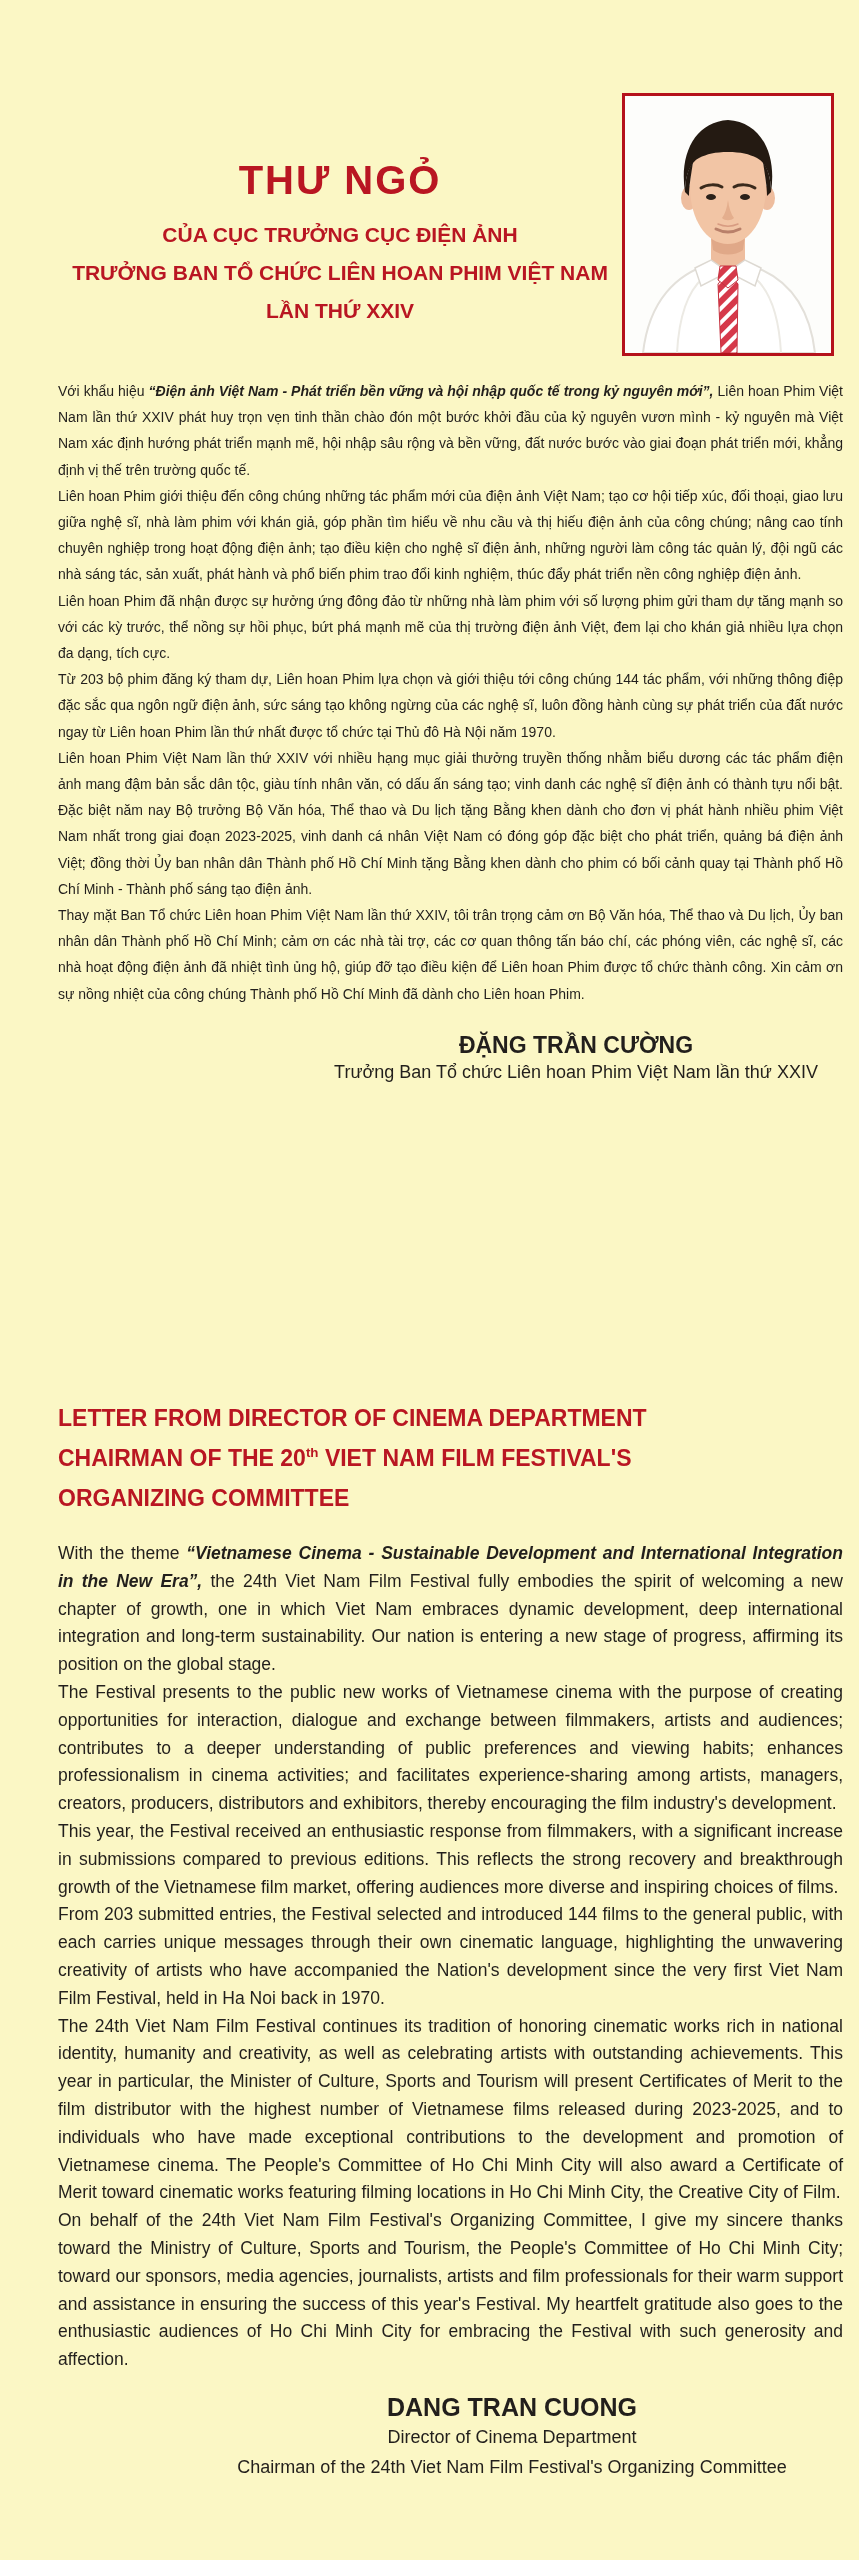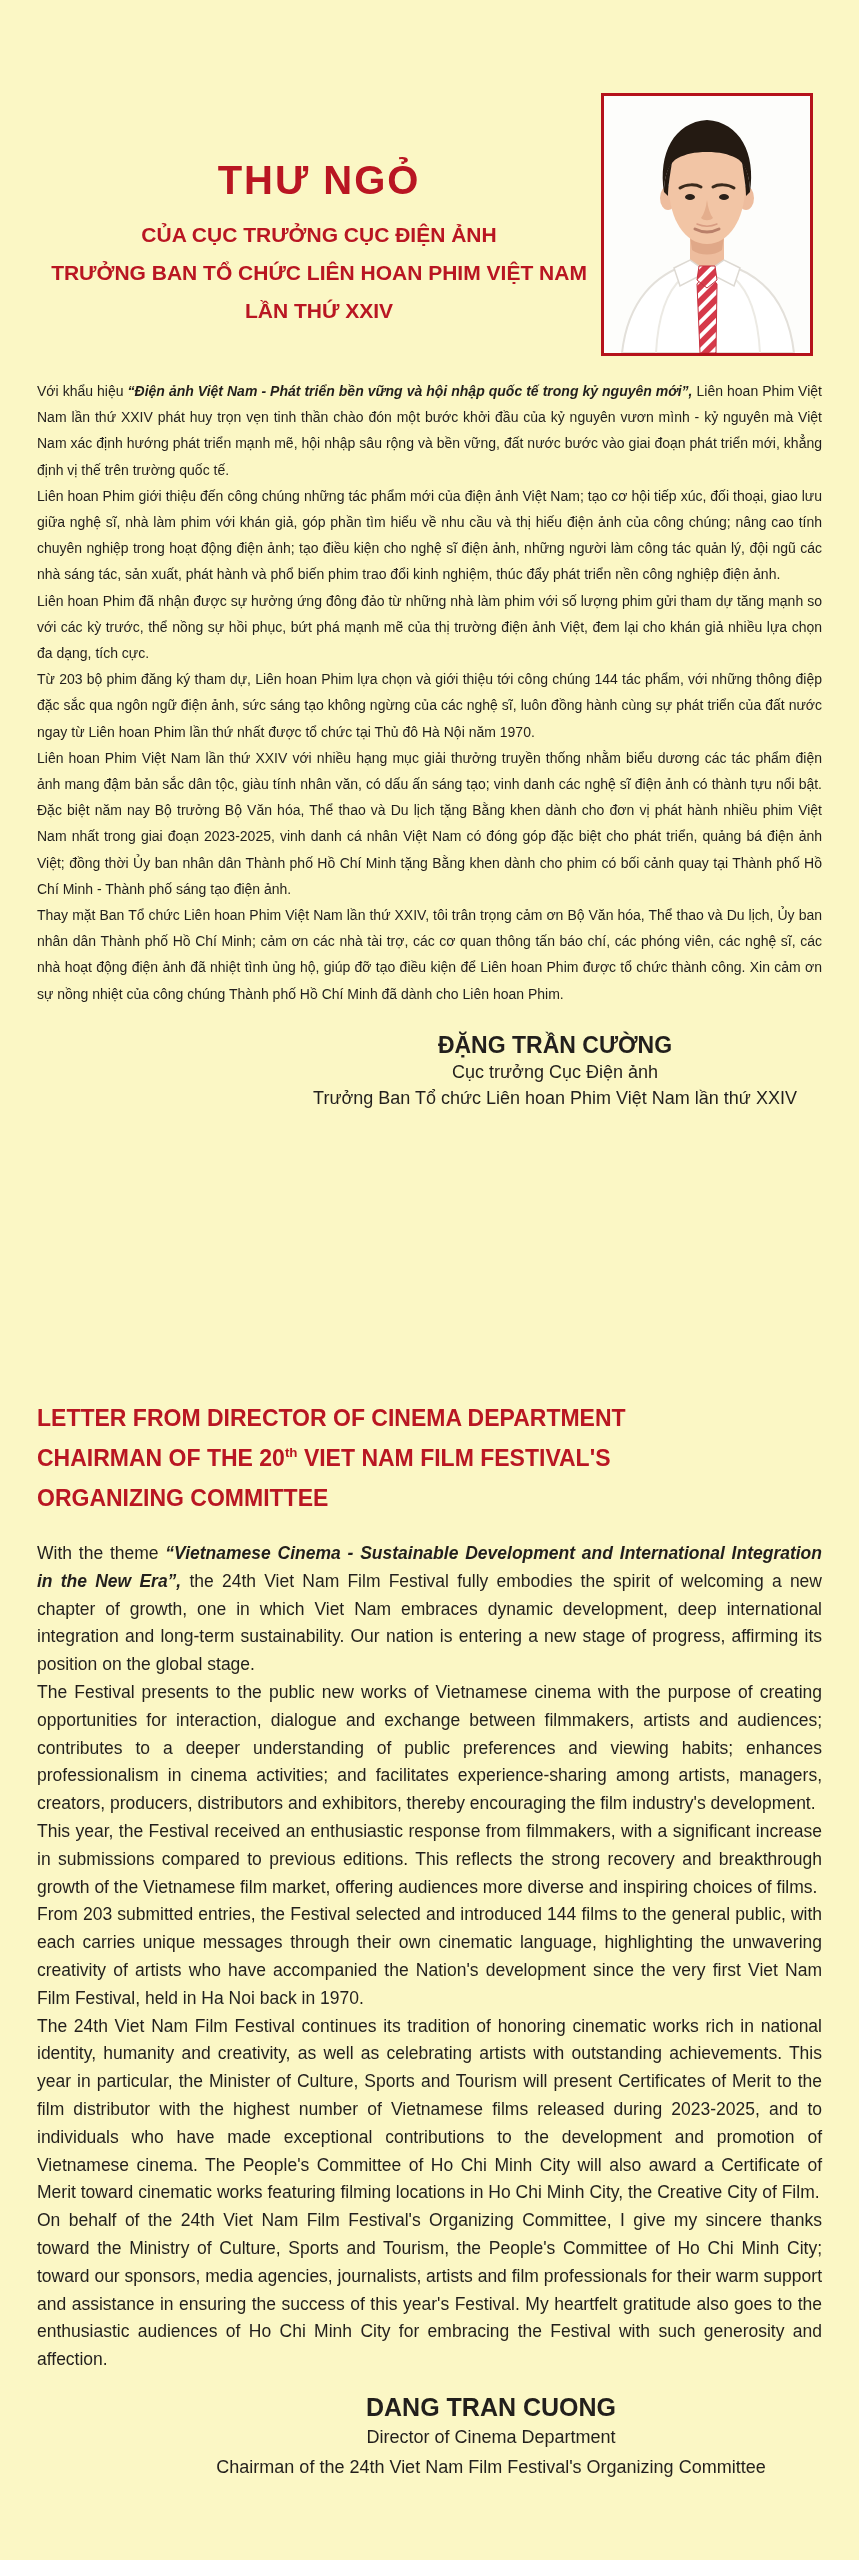--- a/index.html
+++ b/index.html
@@ -9,21 +9,21 @@
     --photo-border:#b5121b;
   }
   html,body{margin:0;padding:0;}
   body{
     width:859px;height:2560px;
     background:var(--page-bg);
     font-family:"Liberation Sans", sans-serif;
     color:var(--text);
     overflow:hidden;
   }
-  .page{position:relative;width:703px;height:2560px;background:var(--page-bg);}
+  .page{position:relative;width:703px;height:2560px;background:var(--page-bg);margin-left:21px;}
 
   
   .title-block{
     position:absolute;left:37px;top:158px;width:564px;
     text-align:center;color:var(--accent-red);
   }
   .main-title{
     font-size:40px;font-weight:700;line-height:44px;
     letter-spacing:2px;white-space:nowrap;margin:0 0 14px 0;
   }
@@ -134,21 +134,20 @@
   <section class="vn-column">
     <p><span>Với khẩu hiệu </span><span class="quote">“Điện ảnh Việt Nam - Phát triển bền vững và hội nhập quốc tế trong kỷ nguyên mới”,</span><span> Liên hoan Phim Việt Nam lần thứ XXIV phát huy trọn vẹn tinh thần chào đón một bước khởi đầu của kỷ nguyên vươn mình - kỷ nguyên mà Việt Nam xác định hướng phát triển mạnh mẽ, hội nhập sâu rộng và bền vững, đất nước bước vào giai đoạn phát triển mới, khẳng định vị thế trên trường quốc tế.</span></p>
     <p>Liên hoan Phim giới thiệu đến công chúng những tác phẩm mới của điện ảnh Việt Nam; tạo cơ hội tiếp xúc, đối thoại, giao lưu giữa nghệ sĩ, nhà làm phim với khán giả, góp phần tìm hiểu về nhu cầu và thị hiếu điện ảnh của công chúng; nâng cao tính chuyên nghiệp trong hoạt động điện ảnh; tạo điều kiện cho nghệ sĩ điện ảnh, những người làm công tác quản lý, đội ngũ các nhà sáng tác, sản xuất, phát hành và phổ biến phim trao đổi kinh nghiệm, thúc đẩy phát triển nền công nghiệp điện ảnh.</p>
     <p>Liên hoan Phim đã nhận được sự hưởng ứng đông đảo từ những nhà làm phim với số lượng phim gửi tham dự tăng mạnh so với các kỳ trước, thể nồng sự hồi phục, bứt phá mạnh mẽ của thị trường điện ảnh Việt, đem lại cho khán giả nhiều lựa chọn đa dạng, tích cực.</p>
     <p>Từ 203 bộ phim đăng ký tham dự, Liên hoan Phim lựa chọn và giới thiệu tới công chúng 144 tác phẩm, với những thông điệp đặc sắc qua ngôn ngữ điện ảnh, sức sáng tạo không ngừng của các nghệ sĩ, luôn đồng hành cùng sự phát triển của đất nước ngay từ Liên hoan Phim lần thứ nhất được tổ chức tại Thủ đô Hà Nội năm 1970.</p>
     <p>Liên hoan Phim Việt Nam lần thứ XXIV với nhiều hạng mục giải thưởng truyền thống nhằm biểu dương các tác phẩm điện ảnh mang đậm bản sắc dân tộc, giàu tính nhân văn, có dấu ấn sáng tạo; vinh danh các nghệ sĩ điện ảnh có thành tựu nổi bật. Đặc biệt năm nay Bộ trưởng Bộ Văn hóa, Thể thao và Du lịch tặng Bằng khen dành cho đơn vị phát hành nhiều phim Việt Nam nhất trong giai đoạn 2023-2025, vinh danh cá nhân Việt Nam có đóng góp đặc biệt cho phát triển, quảng bá điện ảnh Việt; đồng thời Ủy ban nhân dân Thành phố Hồ Chí Minh tặng Bằng khen dành cho phim có bối cảnh quay tại Thành phố Hồ Chí Minh - Thành phố sáng tạo điện ảnh.</p>
     <p>Thay mặt Ban Tổ chức Liên hoan Phim Việt Nam lần thứ XXIV, tôi trân trọng cảm ơn Bộ Văn hóa, Thể thao và Du lịch, Ủy ban nhân dân Thành phố Hồ Chí Minh; cảm ơn các nhà tài trợ, các cơ quan thông tấn báo chí, các phóng viên, các nghệ sĩ, các nhà hoạt động điện ảnh đã nhiệt tình ủng hộ, giúp đỡ tạo điều kiện để Liên hoan Phim được tổ chức thành công. Xin cảm ơn sự nồng nhiệt của công chúng Thành phố Hồ Chí Minh đã dành cho Liên hoan Phim.</p>
 
     <div class="signature vn-signature">
       <div class="sig-name sig-line">ĐẶNG TRẦN CƯỜNG</div>
-      <div class="sig-role sig-line">Cục trưởng Cục Điện ảnh</div>
       <div class="sig-role sig-line">Trưởng Ban Tổ chức Liên hoan Phim Việt Nam lần thứ XXIV</div>
     </div>
   </section>
 
   <section class="en-column">
     <div class="en-header">
       <div>LETTER FROM DIRECTOR OF CINEMA DEPARTMENT</div>
       <div><span>CHAIRMAN OF THE 20</span><sup class="sup">th</sup><span> VIET NAM FILM FESTIVAL'S</span></div>
       <div>ORGANIZING COMMITTEE</div>
     </div>

